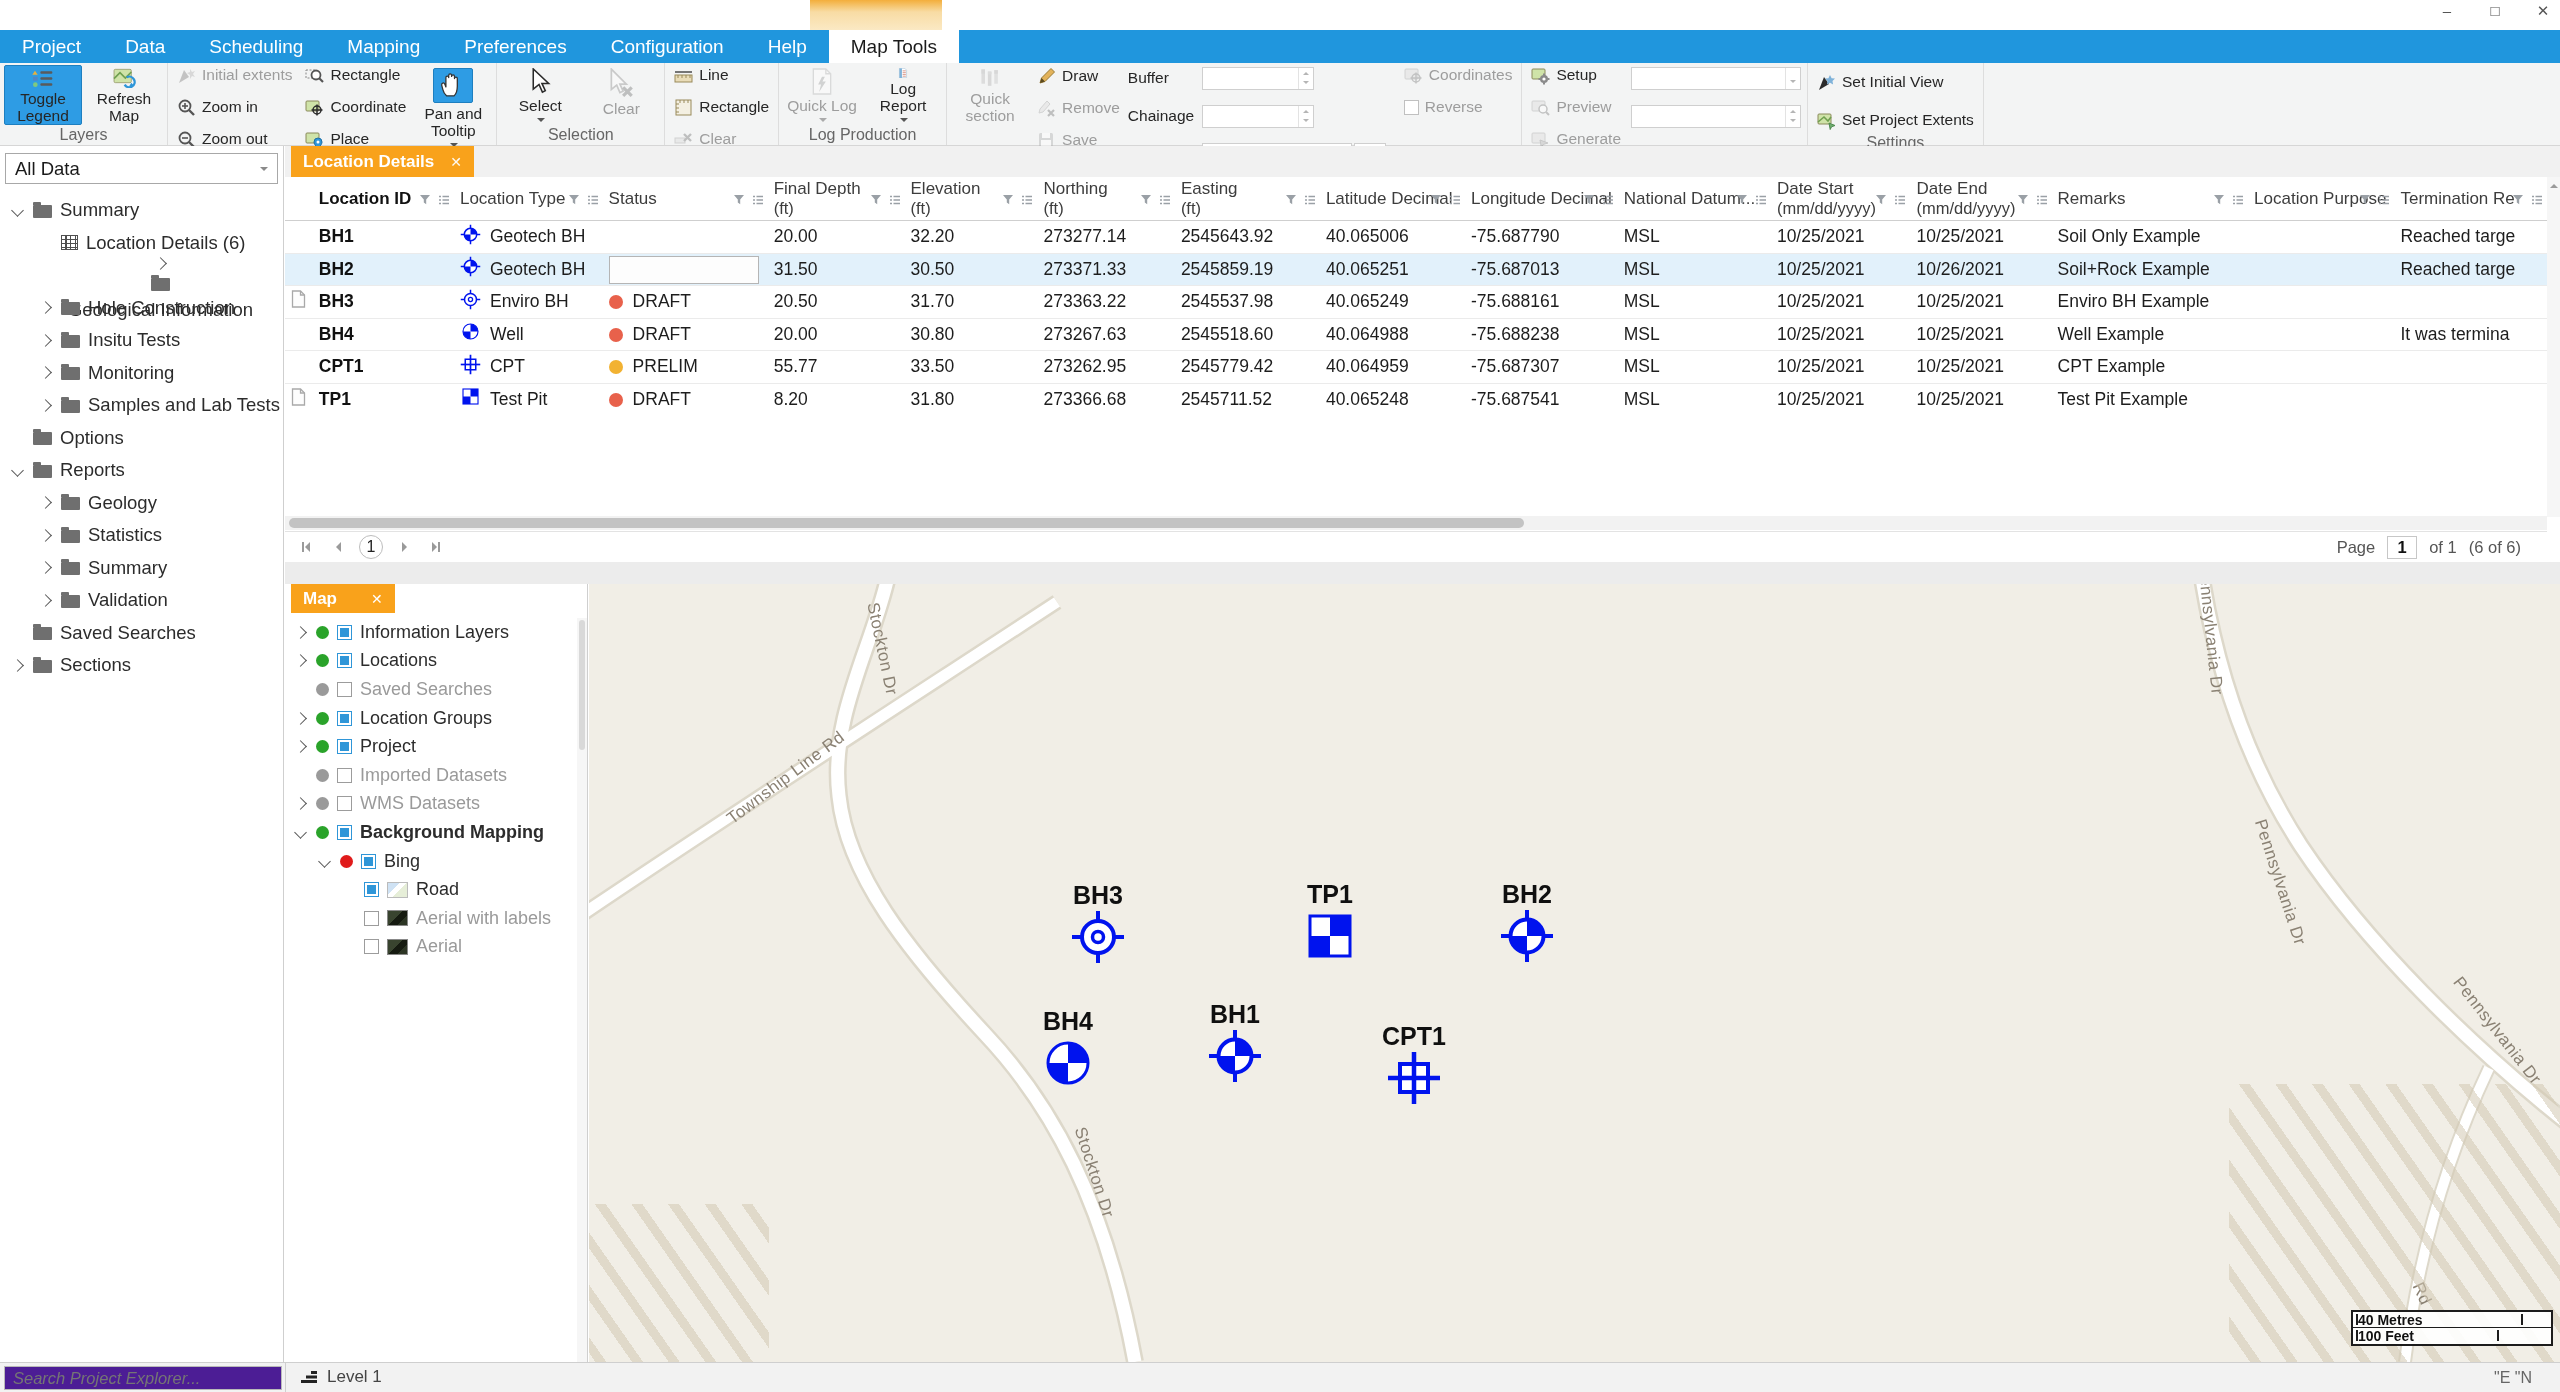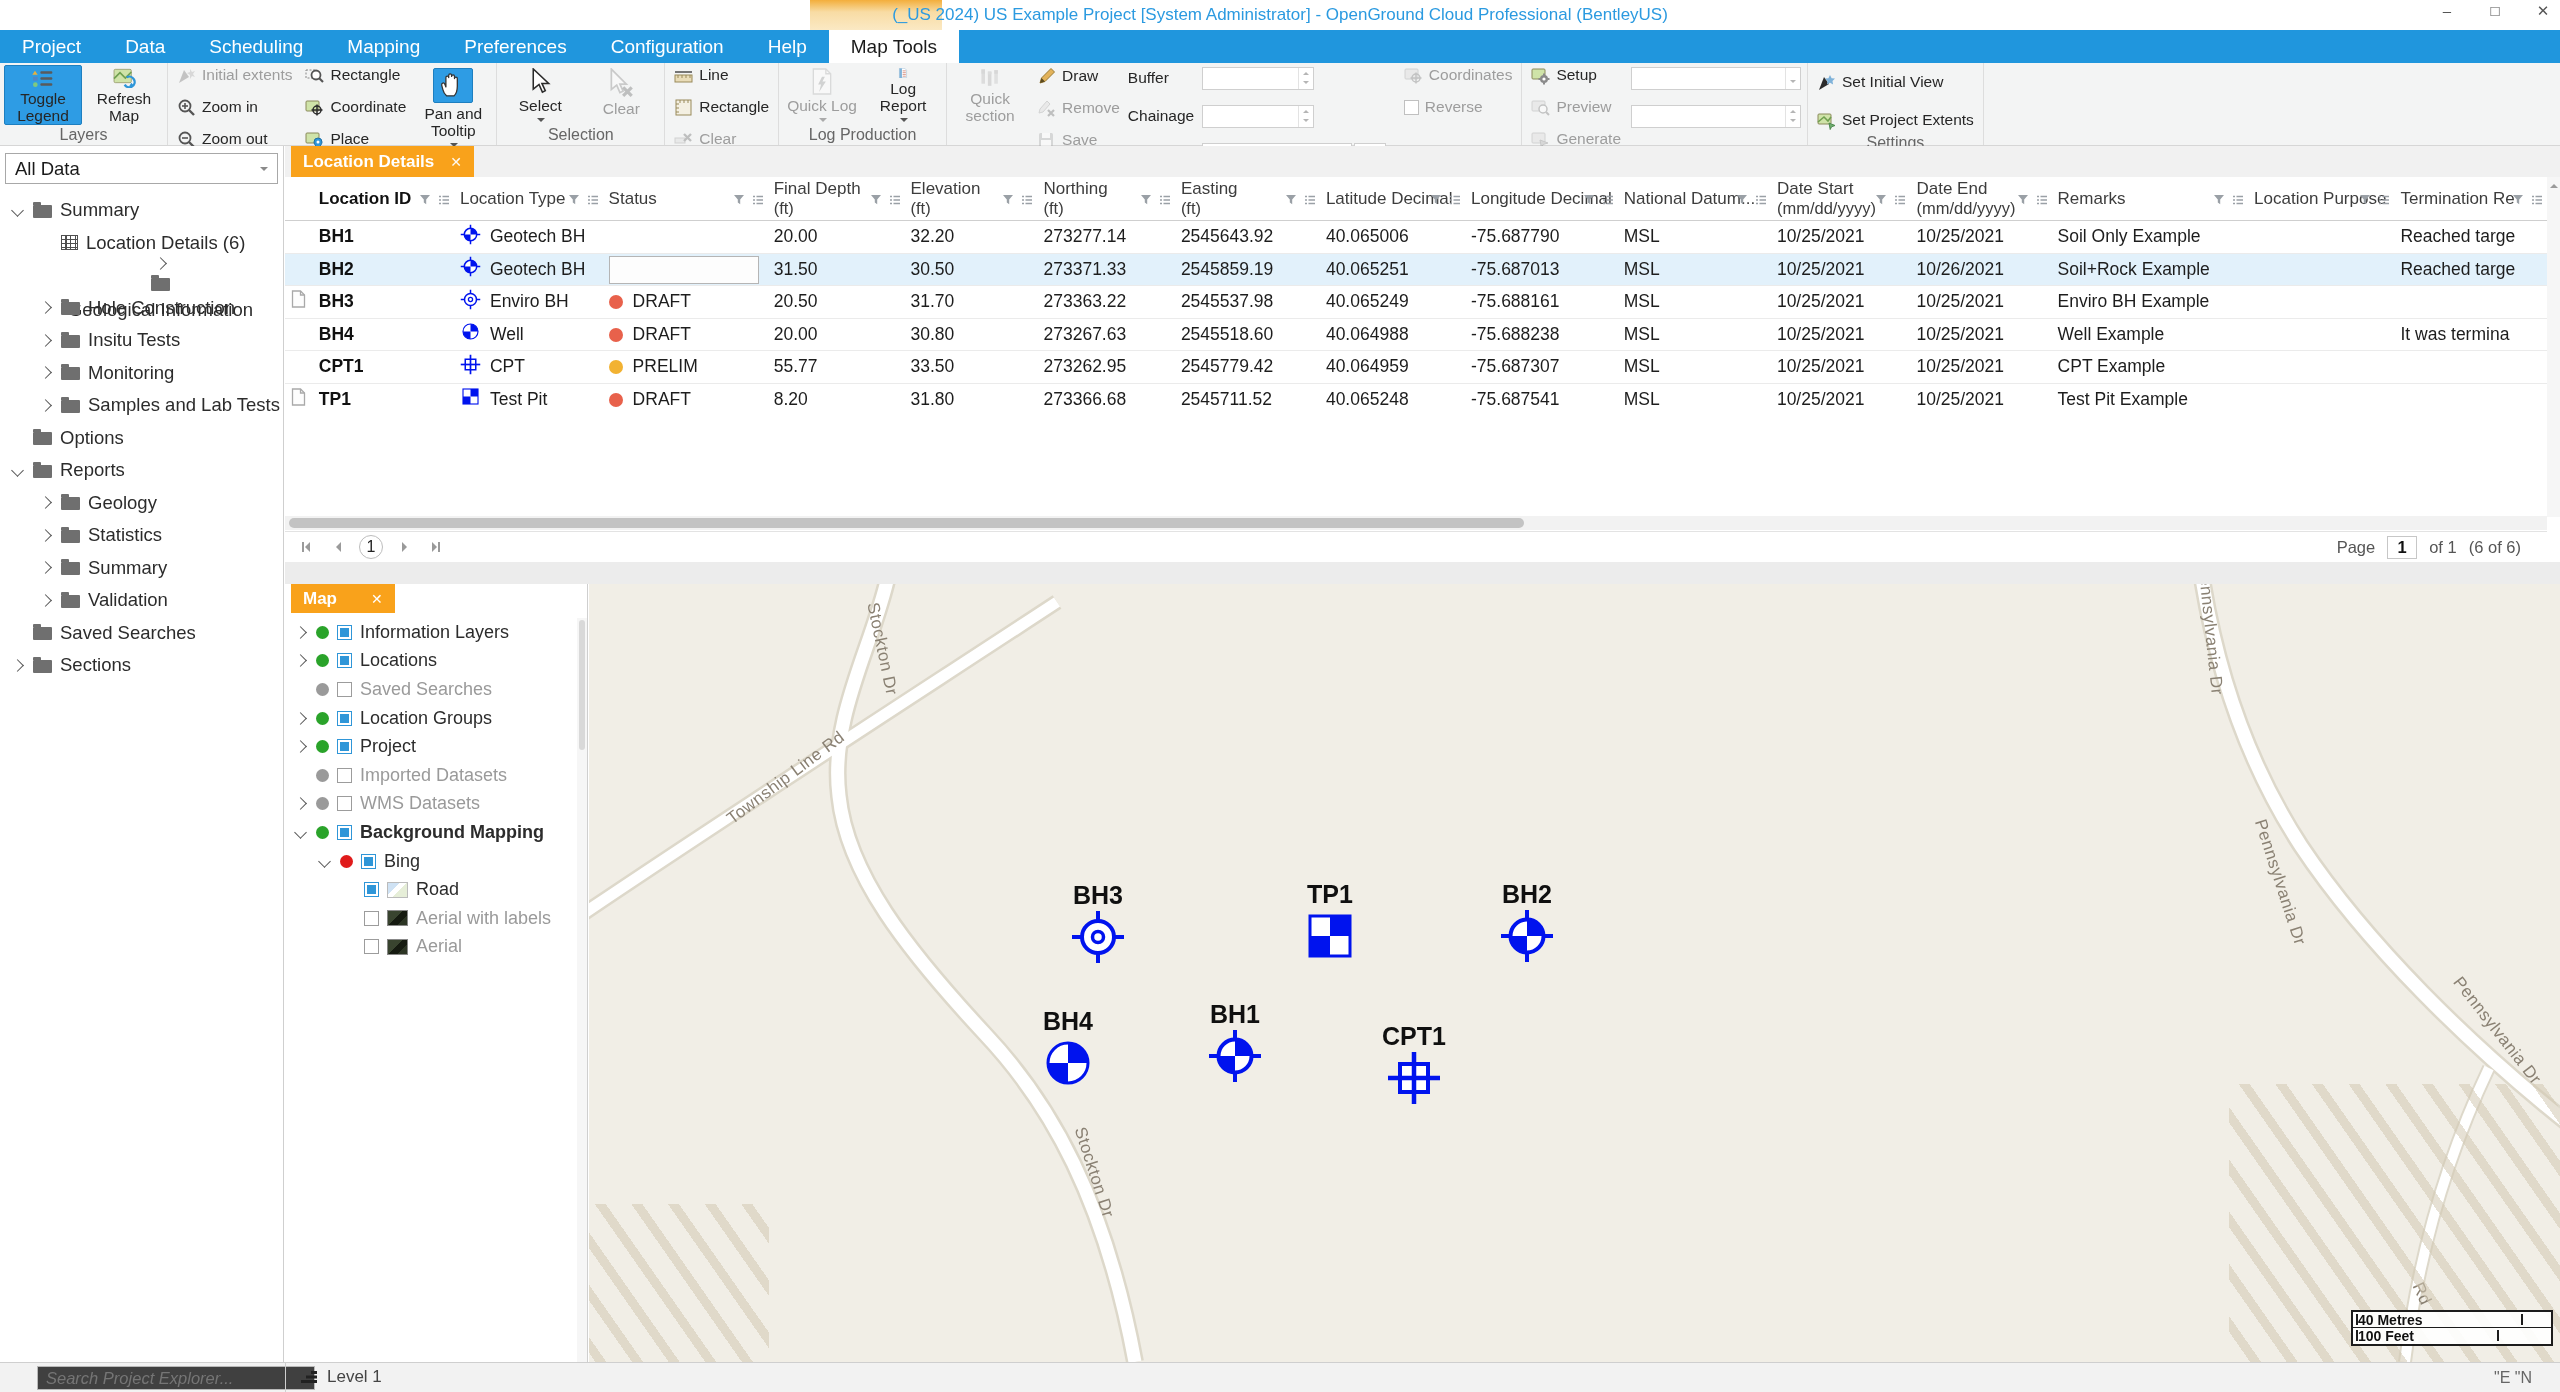--- a/index.html
+++ b/index.html
@@ -117,21 +117,21 @@
   .hatch{position:absolute;background:repeating-linear-gradient(55deg,rgba(210,200,178,.55) 0 9px,rgba(0,0,0,0) 9px 30px);}
   .hatch.bl{left:-60px;top:620px;width:240px;height:220px;}
   .hatch.br{left:1640px;top:500px;width:420px;height:300px;}
   .scalebox{position:absolute;left:1762px;top:726px;width:202px;height:36px;border:2px solid #1c1c1c;background:rgba(255,255,255,.9);font-size:14px;font-weight:700;color:#111;}
   .scalerow{height:16px;display:flex;align-items:center;position:relative;padding-left:5px;}
   .scalerow.first{border-bottom:1.5px solid #1c1c1c;}
   .tick{position:absolute;top:2px;width:1.5px;height:11px;background:#1c1c1c;}
 
   
   .statusbar{position:absolute;left:0;top:1362px;width:2560px;height:30px;background:#f2f2f2;border-top:1px solid #cfcfcf;font-size:17px;color:#444;}
-  .searchbox{position:absolute;left:4px;top:3px;width:278px;height:24px;border:1px solid #b9b9b9;background:#404040;font-style:italic;color:#8a8a8a;font-size:16.5px;padding:0 8px;font-family:inherit;margin-left:33px;}
+  .searchbox{position:absolute;left:4px;top:3px;width:278px;height:24px;border:1px solid #b9b9b9;background:#4c1d95;font-style:italic;color:#8a8a8a;font-size:16.5px;padding:0 8px;font-family:inherit;}
   .statusdiv{position:absolute;left:285px;top:0;width:1px;height:30px;background:#cfcfcf;}
   .levelwrap{position:absolute;left:300px;top:4px;display:flex;align-items:center;gap:9px;}
   .coords{position:absolute;right:28px;top:6px;color:#666;font-size:16px;}
 </style>
 </head>
 <body>
 
 <div class="app">
 
   <svg width="0" height="0" style="position:absolute" aria-hidden="true">
@@ -164,21 +164,20 @@
       <g id="sym-testpit" stroke="#0013ee" fill="none">
         <rect x="-20" y="-20" width="40" height="40" fill="#fff" stroke-width="3"></rect>
         <rect x="0" y="-20" width="20" height="20" fill="#0013ee" stroke="none"></rect>
         <rect x="-20" y="0" width="20" height="20" fill="#0013ee" stroke="none"></rect>
       </g>
     </defs>
   </svg>
 
   <div class="titlebar">
     <div class="ctx-tab-glow"></div>
-    <div class="title-text">(_US 2024) US Example Project [System Administrator] - OpenGround Cloud Professional (BentleyUS)</div>
     <div class="win-controls">
       <span>–</span>
       <span>□</span>
       <span>✕</span>
     </div>
   </div>
 
   <div class="menubar" id="menubar">
       <div class="menu-item">
         <span>Project</span>

